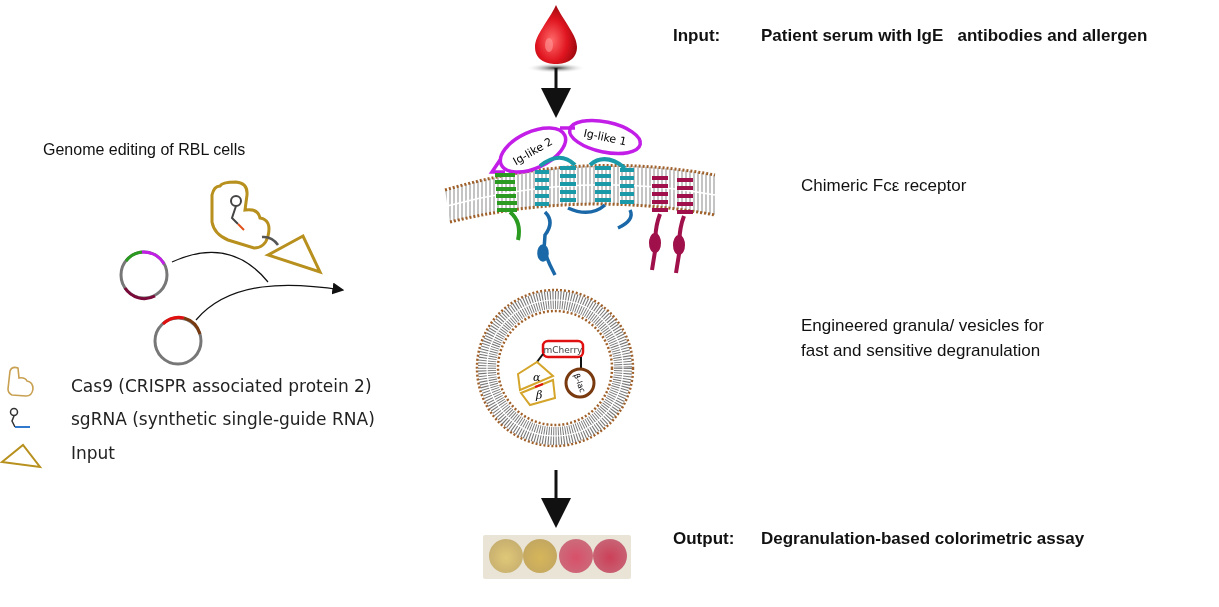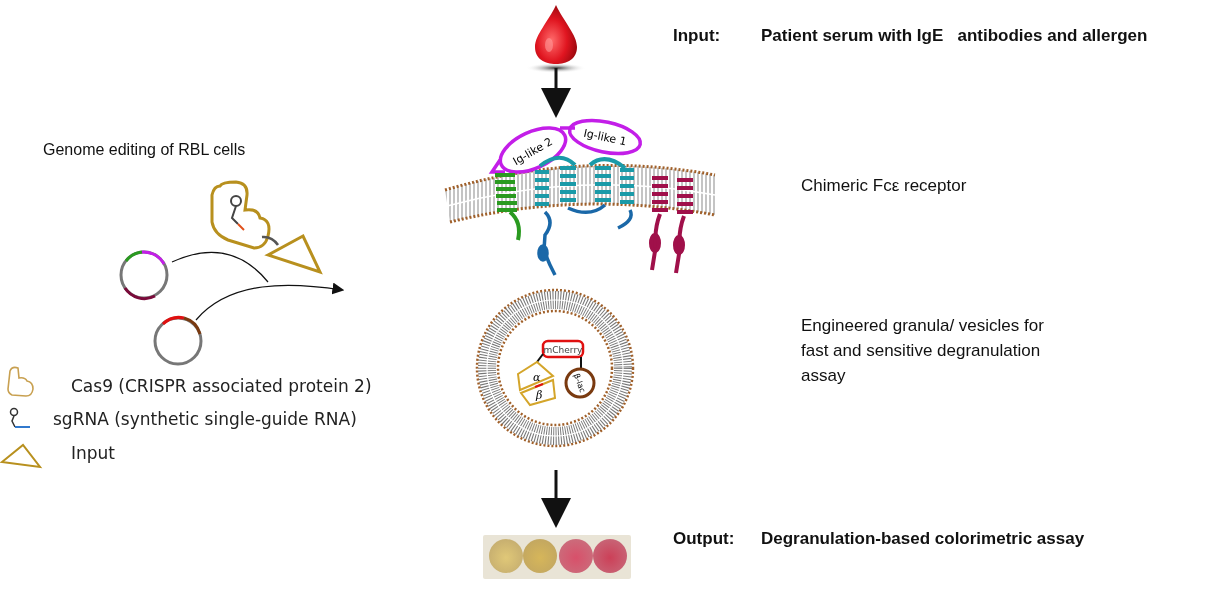--- a/index.html
+++ b/index.html
@@ -148,30 +148,29 @@
     <path d="M14,416 L12,421 L15,427" fill="none" stroke="#333" stroke-width="1.5"></path>
     <line x1="15" y1="427" x2="30" y2="427" stroke="#1a6ac8" stroke-width="1.8"></line>
   </g>
   <g>
     <path d="M2,462 L23,445 L40,467 Z" fill="none" stroke="#b8901e" stroke-width="2"></path>
   </g>
 </svg>
 
 <div class="abs txt" style="left:43px; top:141px; font-size:16px;">Genome editing of RBL cells</div>
 <div class="abs legend-txt" style="left:71px; top:376px;">Cas9 (CRISPR associated protein 2)</div>
-<div class="abs legend-txt" style="left:53px; top:409px;">sgRNA (synthetic single-guide RNA)</div>
+<div class="abs legend-txt" style="left:71px; top:409px;">sgRNA (synthetic single-guide RNA)</div>
 <div class="abs legend-txt" style="left:71px; top:443px;">Input</div>
 
 <div class="abs txt bold" style="left:673px; top:26px;">Input:</div>
 <div class="abs txt bold" style="left:761px; top:26px; white-space:pre;text-align:right;">Patient serum with IgE   antibodies and allergen</div>
 <div class="abs txt" style="left:801px; top:176px;">Chimeric Fcε receptor</div>
 <div class="abs txt" style="left:801px; top:313px; line-height:25px;">
   <div>Engineered granula/ vesicles for</div>
   <div>fast and sensitive degranulation</div>
-  <div>assay</div>
 </div>
 <div class="abs txt bold" style="left:673px; top:529px;">Output:</div>
 <div class="abs txt bold" style="left:761px; top:529px;">Degranulation-based colorimetric assay</div>
 
 <div class="abs wells">
   <div class="well" style="left:6px; background:radial-gradient(circle at 50% 55%, #e0c878, #c8b070 70%, #ddd6c0);"></div>
   <div class="well" style="left:40px; background:radial-gradient(circle at 50% 55%, #d6b65a, #c4a860 70%, #ddd6c0);"></div>
   <div class="well" style="left:76px; background:radial-gradient(circle at 50% 55%, #d8506a, #cc6a7a 70%, #e2c8cc);"></div>
   <div class="well" style="left:110px; background:radial-gradient(circle at 50% 55%, #cc4058, #c86274 70%, #e2c8cc);"></div>
 </div>

